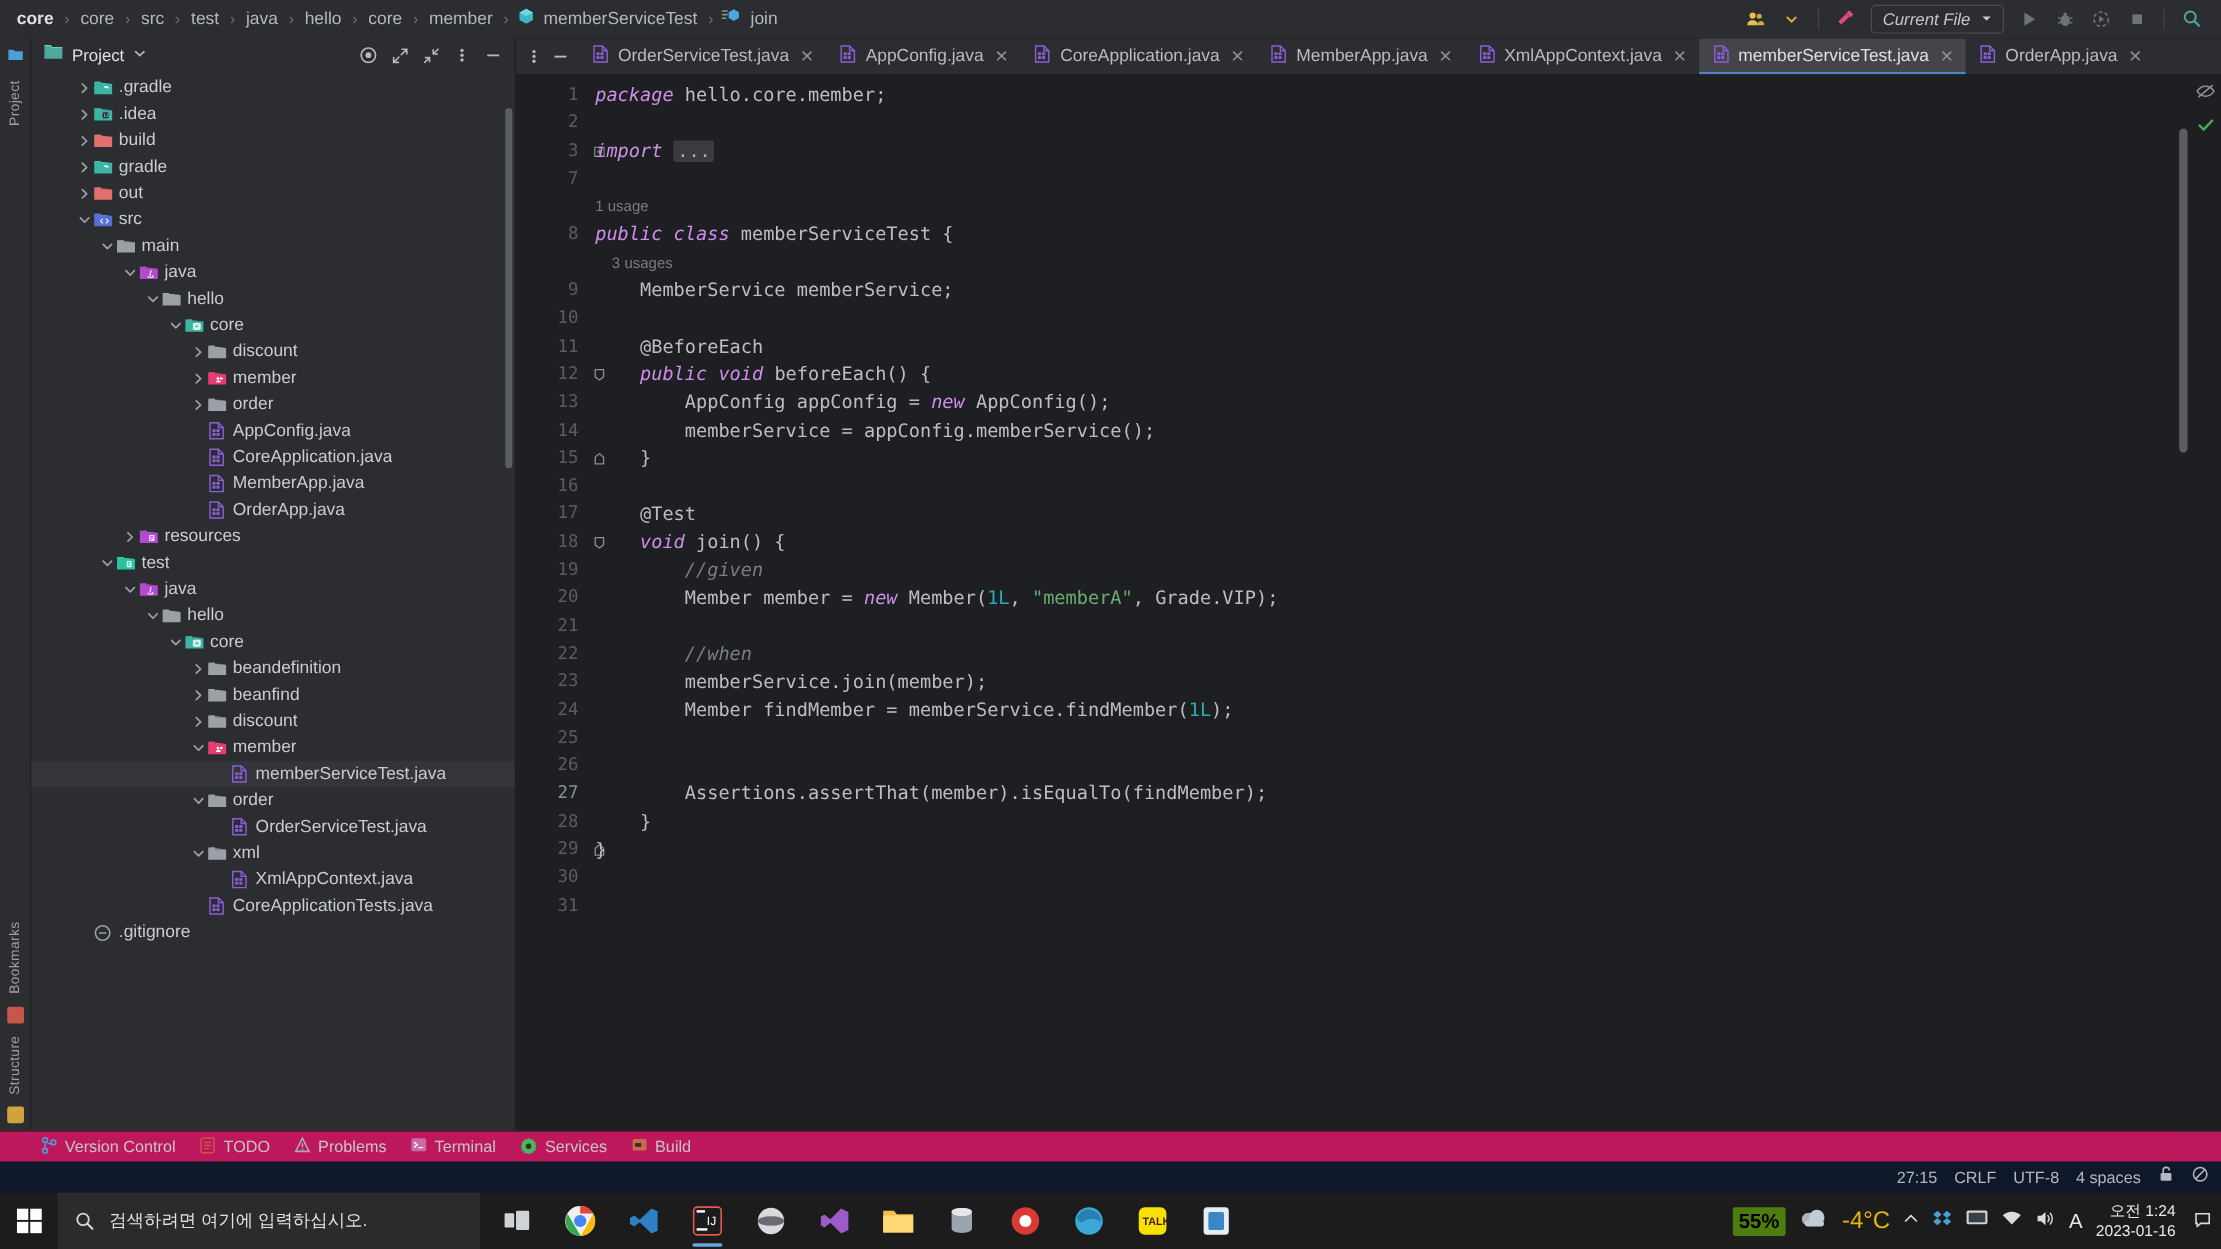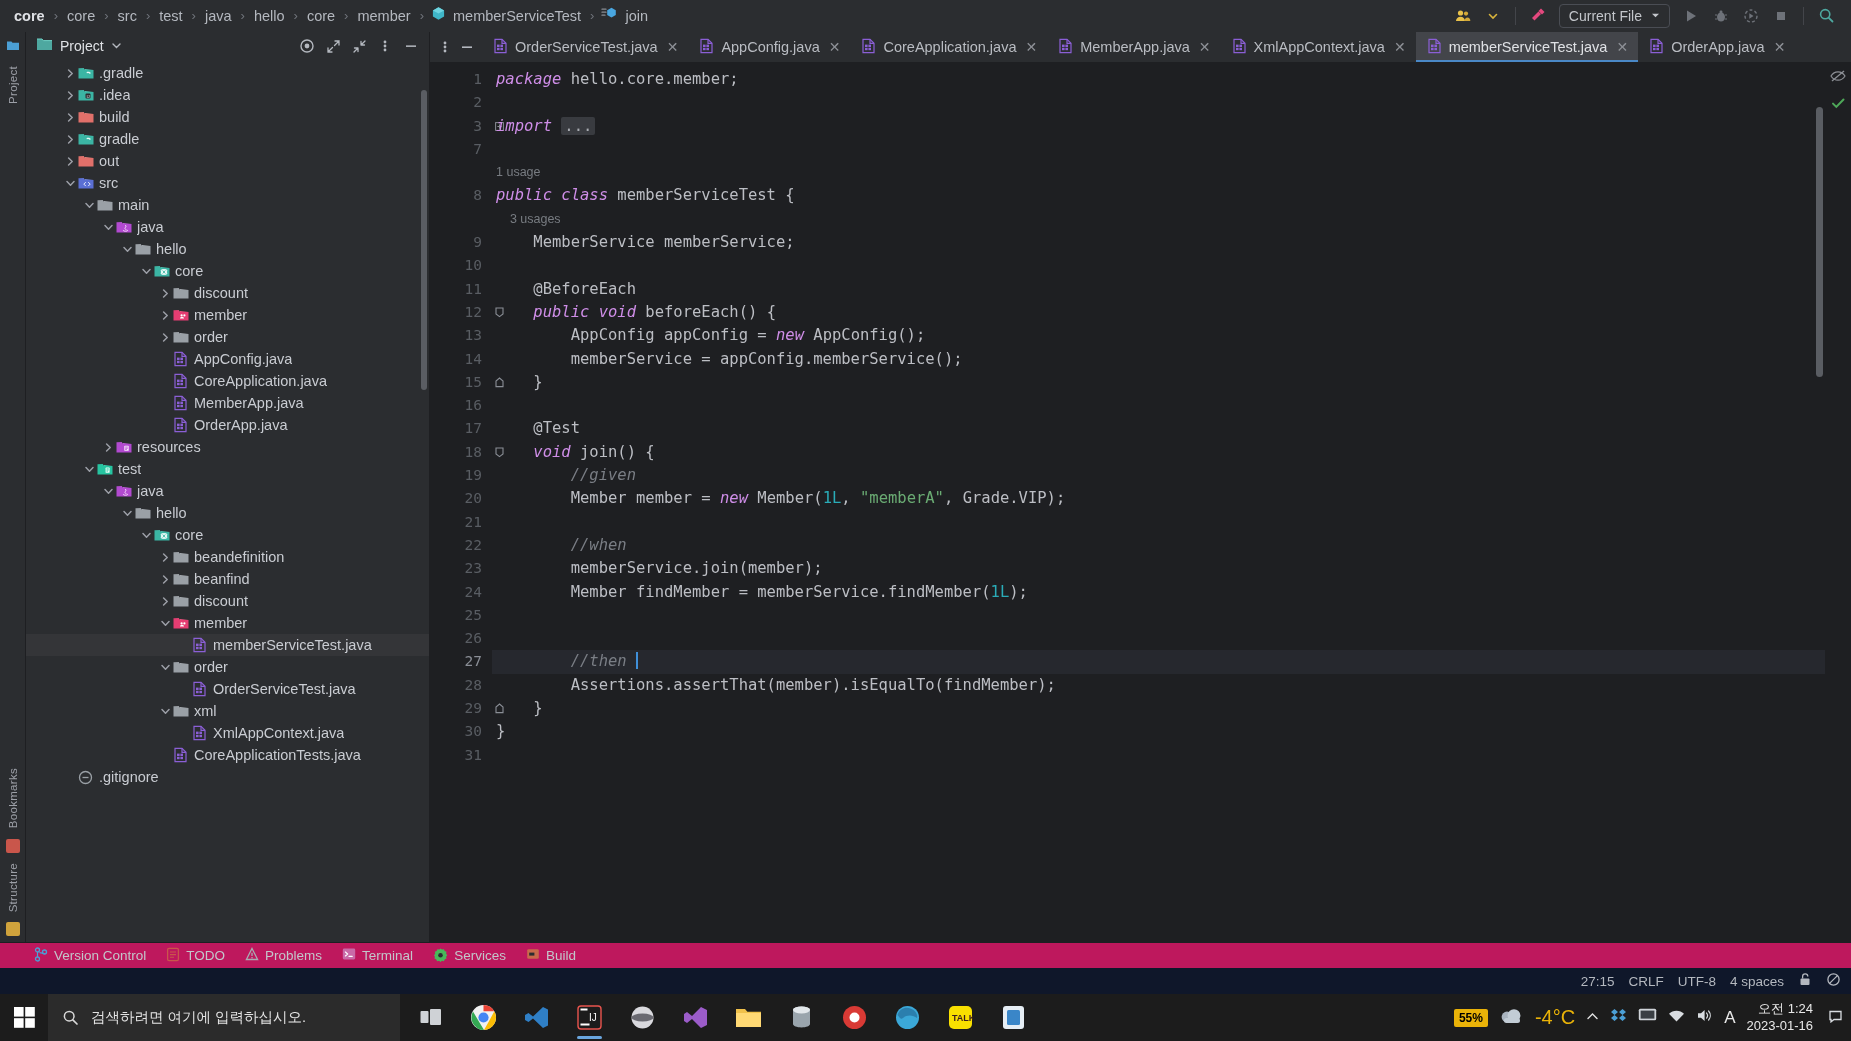--- a/index.html
+++ b/index.html
@@ -23,21 +23,21 @@
   .crumb.bold { color: #dfe1e5; font-weight: bold; }
   .crumb-sep { color: #6f737a; font-size: 13px; padding: 0 7px; }
   .crumb-item { display: flex; align-items: center; gap: 5px; }
 
   .topbar-right { display: flex; align-items: center; gap: 0; padding-right: 10px; }
   .tb-icon { width: 30px; height: 30px; display: flex; align-items: center; justify-content: center; }
   .tb-sep { width: 1px; height: 18px; background: #43454a; margin: 0 7px; }
   .runcfg {
     display: flex; align-items: center; gap: 9px;
     border: 1px solid #4a4d54; border-radius: 4px;
-    height: 24px; padding: 0 9px; margin: 0 6px;
+    height: 24px; padding: 0 9px; margin: 0 6px; font-style: italic;
   }
   .runcfg span { font-size: 14px; color: #c3c6cb; }
 
   
   .main { flex: 1; display: flex; min-height: 0; }
 
   
   .leftrail {
     width: 26px; background: #2b2d30; flex: 0 0 26px;
     display: flex; flex-direction: column; align-items: center;
@@ -189,21 +189,21 @@
   .tk {
     width: 53px; height: 47px; display: flex; align-items: center;
     justify-content: center; position: relative;
   }
   .tk.run::after {
     content: ''; position: absolute; bottom: 2px; left: 14px; right: 14px;
     height: 3px; background: #6aa5dd; border-radius: 2px;
   }
   .tray { margin-left: auto; display: flex; align-items: center; gap: 11px; padding-right: 8px; }
   .battery-badge {
-    background: #eab308; color: #000; font-size: 12px; font-weight: bold;
+    background: #4d7c0f; color: #000; font-size: 17px; font-weight: bold;
     padding: 2px 5px; border-radius: 2px; display: flex; align-items: center;
   }
   .clock { display: flex; flex-direction: column; align-items: flex-end; line-height: 1.25; padding-right: 4px; }
   .clock span { font-size: 13px; color: #e8e8e8; }
   .temp { font-size: 20px; color: #eab308; }
 </style>
 </head>
 <body>
 
 <div class="topbar">
@@ -1043,21 +1043,20 @@
           <div class="cline">    <span class="ann">@Test</span></div>
           <div class="cline">    <span class="kw">void</span> join() {</div>
           <div class="cline">        <span class="cmt">//given</span></div>
           <div class="cline">        Member member = <span class="kw">new</span> Member(<span class="num">1L</span>, <span class="str">"memberA"</span>, Grade.VIP);</div>
           <div class="cline"></div>
           <div class="cline">        <span class="cmt">//when</span></div>
           <div class="cline">        memberService.join(member);</div>
           <div class="cline">        Member findMember = memberService.findMember(<span class="num">1L</span>);</div>
           <div class="cline"></div>
           <div class="cline"></div>
-          <div class="cline cur">        <span class="cmt">//then</span> <span class="caret"></span></div>
           <div class="cline">        Assertions.assertThat(member).isEqualTo(findMember);</div>
           <div class="cline">    }</div>
           <div class="cline">}</div>
           <div class="cline"></div>
         </div>
       <div class="vscroll"></div>
       <div class="marker-bar"></div>
       <div class="editor-right">
         <div>
           <svg width="16" height="16" viewBox="0 0 16 16">

